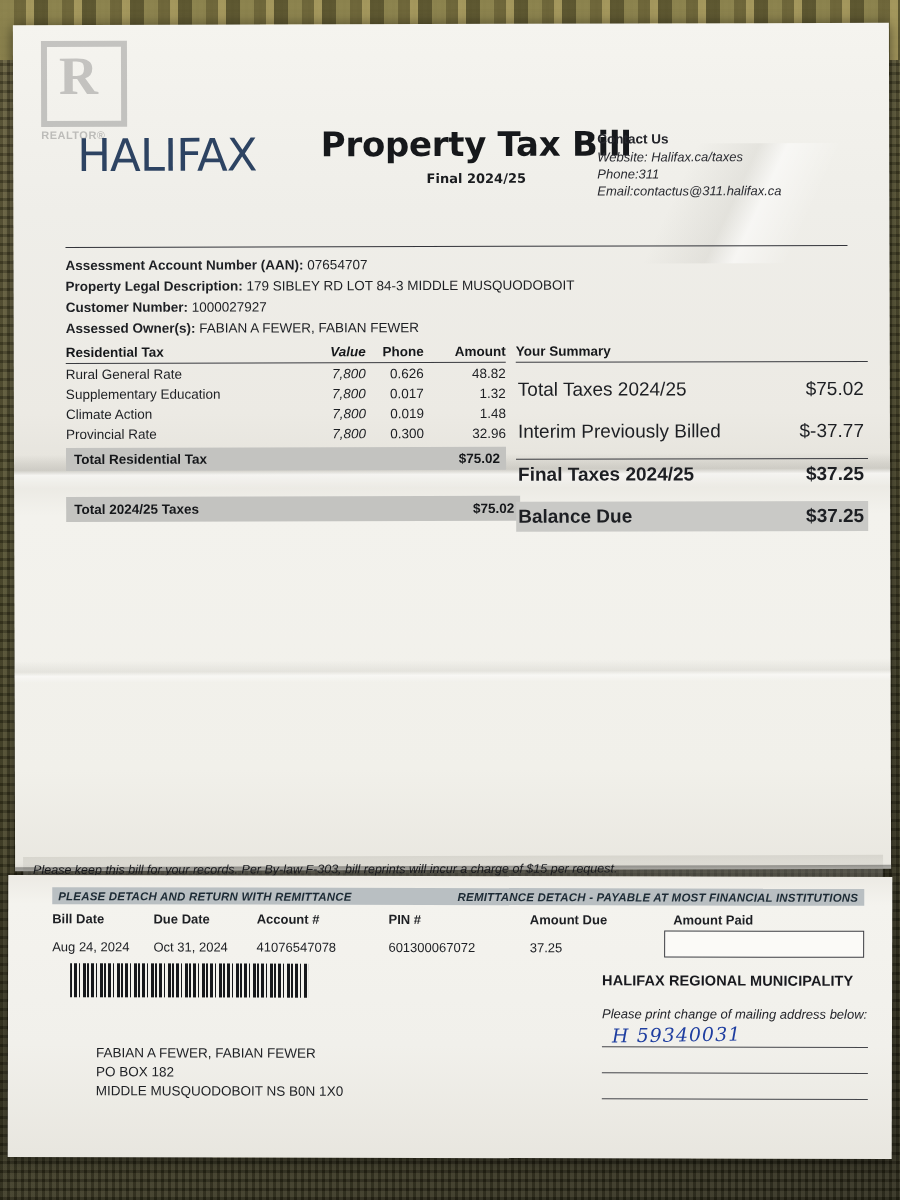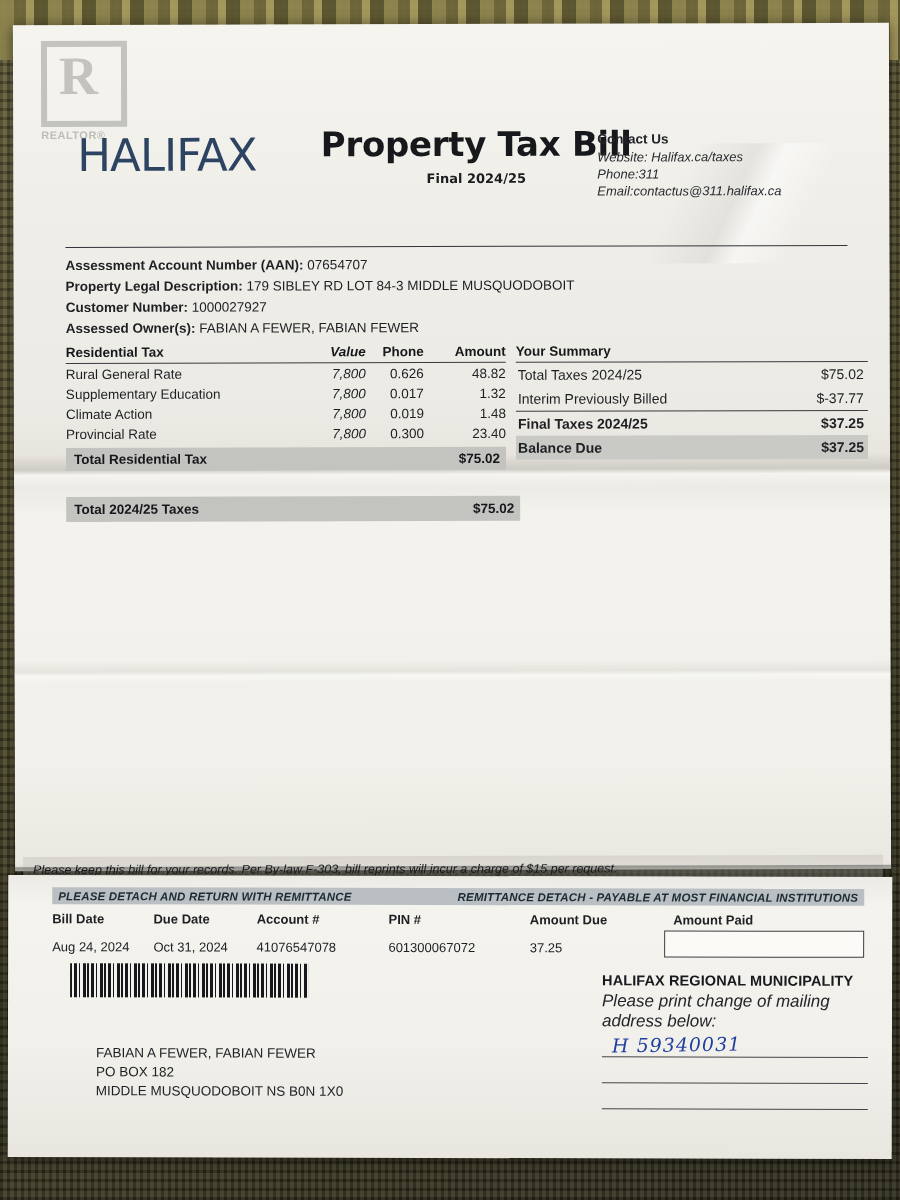--- a/index.html
+++ b/index.html
@@ -205,23 +205,24 @@
     padding: 3px 0 2px;
   }
   .c-desc { flex: 1 1 auto; }
   .c-val  { width: 72px; text-align: right; font-style: italic; }
   .c-rate { width: 58px; text-align: right; padding-right: 4px;}
   .c-amt  { width: 78px; text-align: right; }
 
   .sum-row {
     display: flex;
     justify-content: space-between;
-    font-size: 14px;
+    font-size: 19px;
     color: #1d1f23;
     padding: 4px 4px 4px 2px;
+    margin-top: 12px;
   }
   .sum-row.bold { font-weight: bold; }
   .sum-row.rule { border-top: 1px solid #3a3b40; }
   .sum-row.shaded { background: #c9c9c6; font-weight: bold; }
 
   .total-bar {
     display: flex;
     background: #c3c3c0;
     font-weight: bold;
     font-size: 13.5px;
@@ -318,24 +319,24 @@
     left: 594px; top: 96px;
     width: 266px;
   }
   #payee-name {
     font-size: 14.5px;
     font-weight: bold;
     color: #18191e;
     letter-spacing: .1px;
   }
   #payee-sub {
-    font-size: 17px;
+    font-size: 13px;
     font-style: italic;
     color: #23242a;
-    margin-top: 3px;
+    margin-top: 18px;
   }
   .addr-line {
     border-bottom: 1px solid #44454a;
     height: 21px;
     margin-top: 4px;
     position: relative;
   }
   #handwriting {
     position: absolute;
     left: 10px; bottom: 1px;
@@ -439,21 +440,21 @@
     <div class="tbl-row">
       <span class="c-desc">Climate Action</span>
       <span class="c-val">7,800</span>
       <span class="c-rate">0.019</span>
       <span class="c-amt">1.48</span>
     </div>
     <div class="tbl-row">
       <span class="c-desc">Provincial Rate</span>
       <span class="c-val">7,800</span>
       <span class="c-rate">0.300</span>
-      <span class="c-amt">23.40</span>
+      <span class="c-amt">32.96</span>
     </div>
 
     <div class="total-bar" id="total-residential">
       <span class="c-desc">Total Residential Tax</span>
       <span class="c-amt">$75.02</span>
     </div>
   </div>
 
   <div id="grand-total-bar">
     <span class="c-desc">Total 2024/25 Taxes</span>

